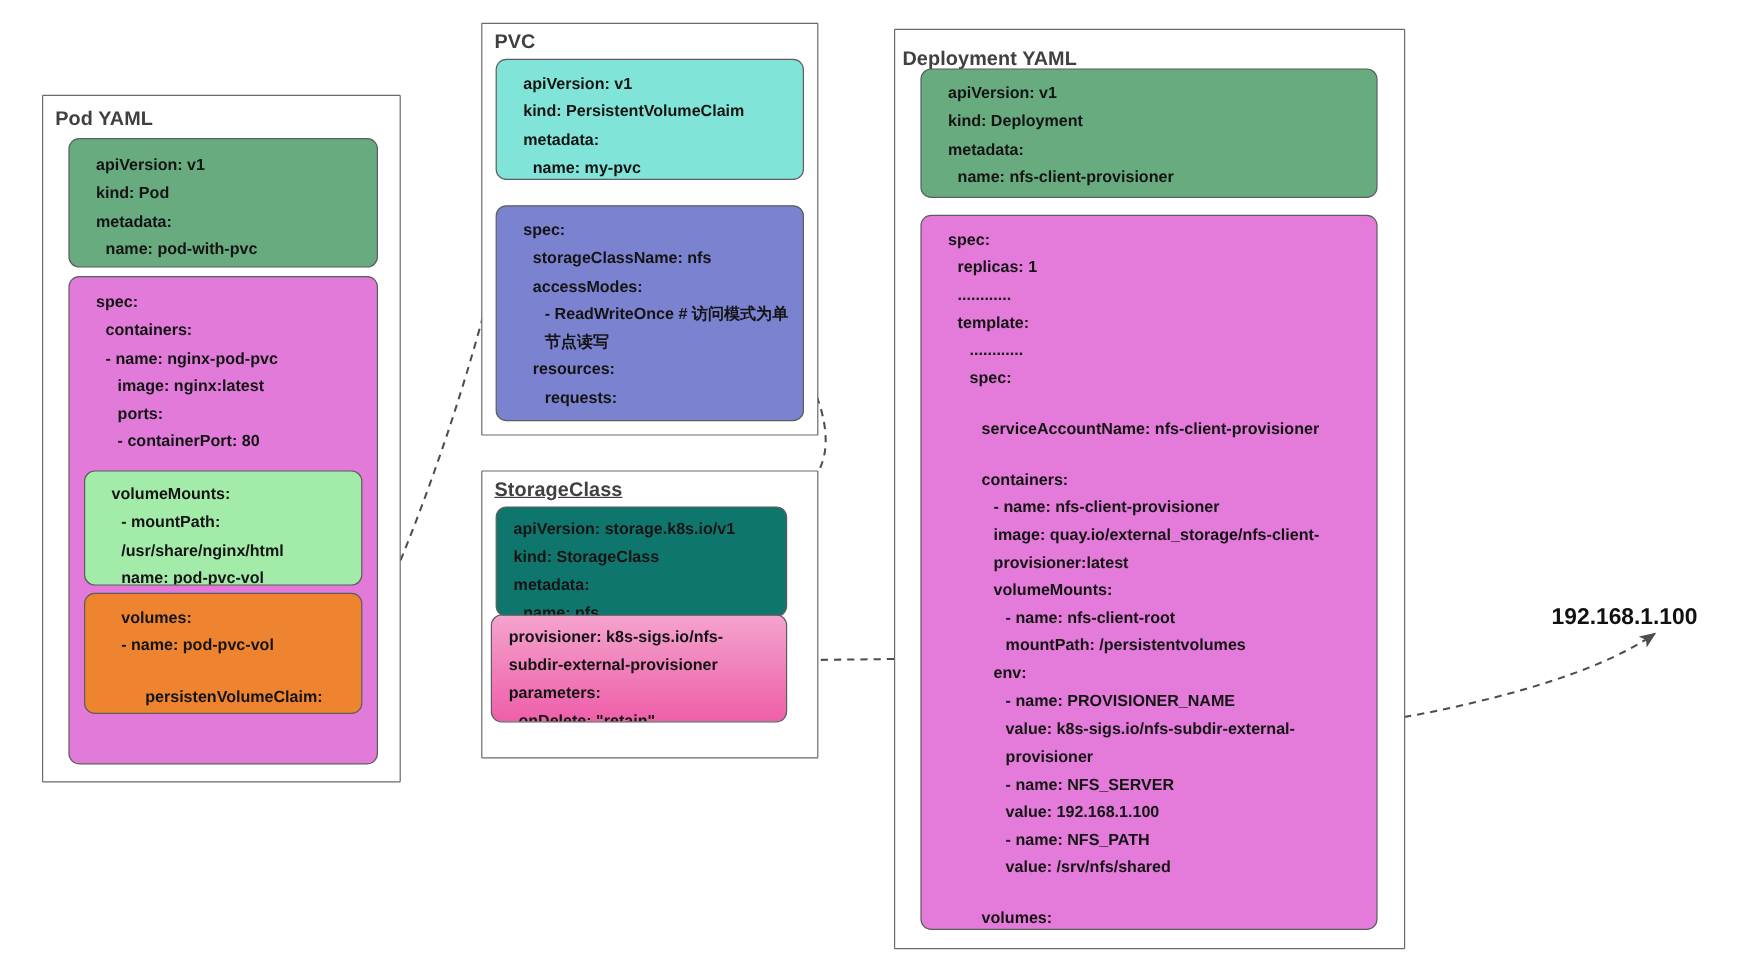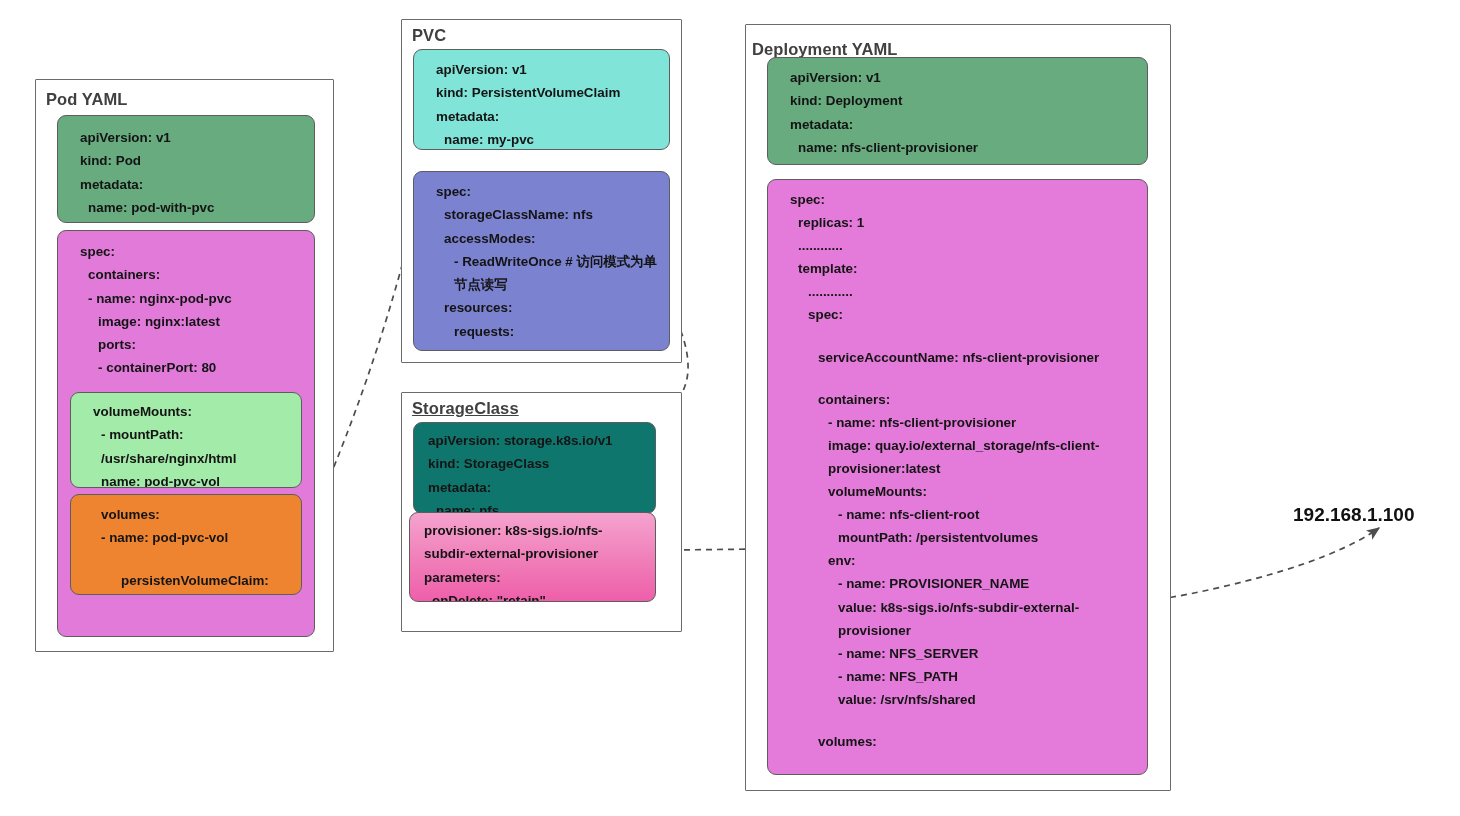--- a/index.html
+++ b/index.html
@@ -189,20 +189,21 @@
     <div class="ln i4">containers:</div>
     <div class="ln i5">- name: nfs-client-provisioner</div>
     <div class="ln i5">image: quay.io/external_storage/nfs-client-provisioner:latest</div>
     <div class="ln i5">volumeMounts:</div>
     <div class="ln i6">- name: nfs-client-root</div>
     <div class="ln i6">mountPath: /persistentvolumes</div>
     <div class="ln i5">env:</div>
     <div class="ln i6">- name: PROVISIONER_NAME</div>
     <div class="ln i6">value: k8s-sigs.io/nfs-subdir-external-provisioner</div>
     <div class="ln i6">- name: NFS_SERVER</div>
+    <div class="ln i6">value: 192.168.1.100</div>
     <div class="ln i6">- name: NFS_PATH</div>
     <div class="ln i6">value: /srv/nfs/shared</div>
     <div class="ln i4">volumes:</div>
     <div class="ln i4">- name: nfs-client-root</div>
     <div class="ln i5">nfs:</div>
     <div class="ln i5">server: 192.168.1.100</div>
 
   </div>
 
 

